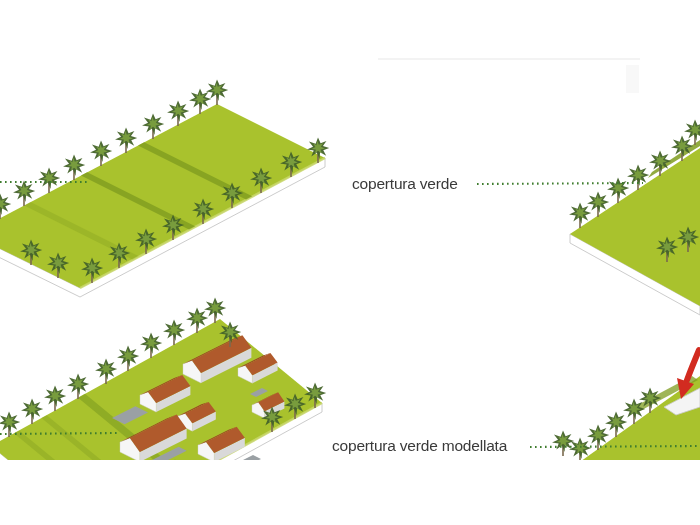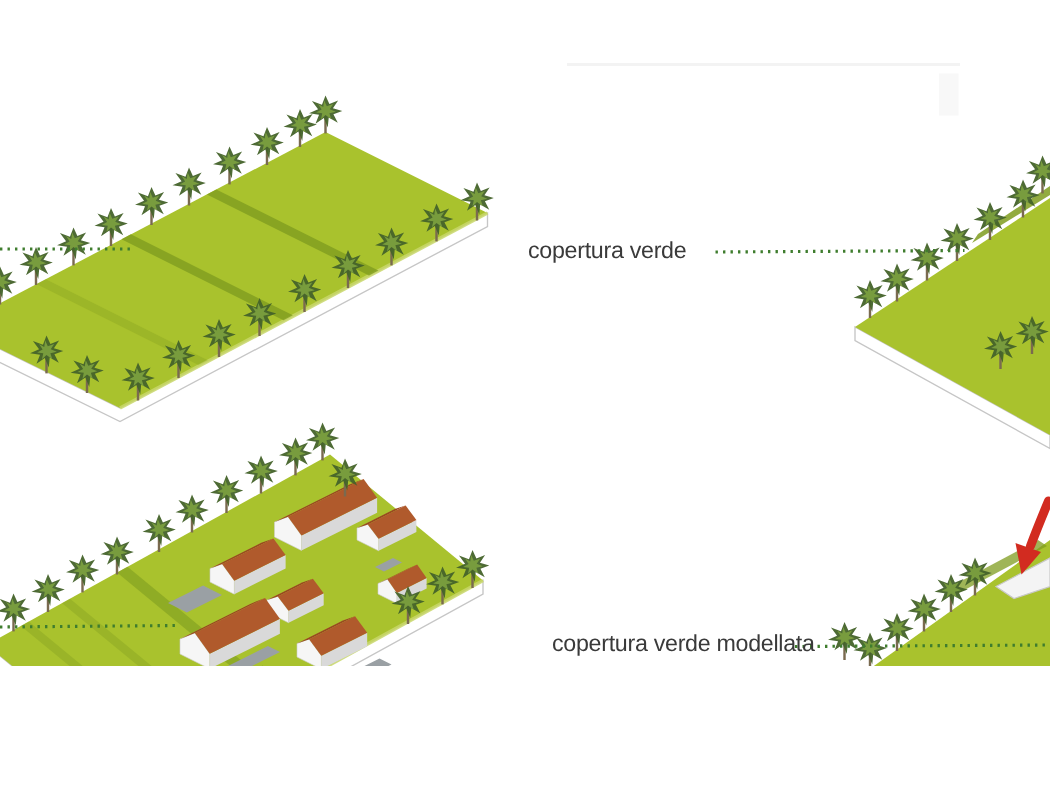--- a/index.html
+++ b/index.html
@@ -1,17 +1,17 @@
 <!DOCTYPE html>
 <html style="--background: #ffffff; --grass: #a9c22d; --grass-strip: #7f9c1f; --grass-light-edge: #c9d86a; --slab-face: #ffffff; --slab-edge: #c6c6c6; --tree-dark: #44632a; --tree-light: #7da23f; --trunk: #7a6a4f; --dotted-line: #3f7d2e; --roof-dark: #9a4722; --roof-light: #b05a2c; --wall-white: #f6f6f6; --wall-shade: #d9d9d9; --pavement: #9aa0a4; --ramp-white: #f4f4f4; --arrow-red: #d22b20; --label-text: #3a3a3a;"><head>
 <meta charset="utf-8">
 <style>
   html,body{margin:0;padding:0;}
   body{background:var(--background,#fff);font-family:"Liberation Sans",sans-serif;}
-  #stage{position:relative;width:700px;height:444px;overflow:hidden;background:var(--background,#fff);}
+  #stage{position:relative;width:700px;height:444px;overflow:hidden;background:var(--background,#fff);margin-top:16px;}
   #stage svg{position:absolute;left:0;top:0;}
   .grass{fill:var(--grass,#a9c22d);}
   .strip{fill:var(--grass-strip,#7f9c1f);}
   .slab{fill:var(--slab-face,#ffffff);stroke:var(--slab-edge,#c6c6c6);stroke-width:0.9;}
   .edgehl{stroke:var(--grass-light-edge,#c9d86a);stroke-width:2.4;opacity:.85;}
   .dotline{stroke:var(--dotted-line,#3f7d2e);stroke-width:2.1;stroke-dasharray:1.6 3.4;fill:none;}
   .roofdark{fill:var(--roof-dark,#9a4722);}
   .rooflight{fill:var(--roof-light,#b05a2c);}
   .wallwhite{fill:var(--wall-white,#f6f6f6);stroke:#cfcfcf;stroke-width:.4;}
   .wallshade{fill:var(--wall-shade,#d9d9d9);}
@@ -196,14 +196,14 @@
     <line class="dotline" x1="0" y1="166" x2="88" y2="166"></line>
     <line class="dotline" x1="477" y1="168" x2="643" y2="167"></line>
     <line class="dotline" x1="0" y1="418" x2="118" y2="417"></line>
     <line class="dotline" x1="530" y1="431" x2="700" y2="430"></line>
   </svg>
 
   <div class="ghost" style="left:378px;top:42px;width:262px;height:2px;background:#f3f3f3;"></div>
   <div class="ghost" style="left:626px;top:49px;width:13px;height:28px;background:#f8f8f8;"></div>
 
   <div class="diagram-label" style="left:352px;top:159px;">copertura verde</div>
-  <div class="diagram-label" style="left:368px;top:421px;">copertura verde modellata</div>
+  <div class="diagram-label" style="left:332px;top:421px;">copertura verde modellata</div>
 </div>
 
 </body></html>

